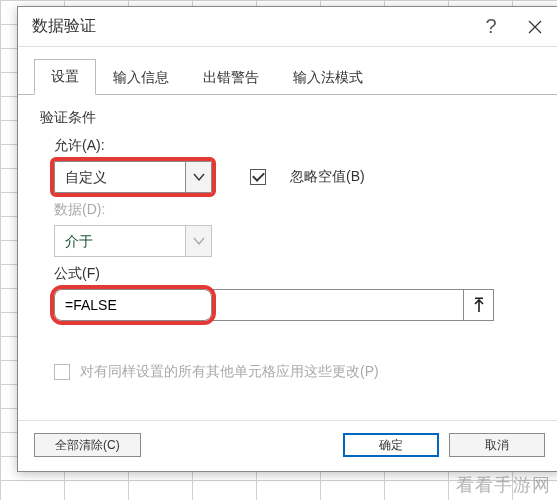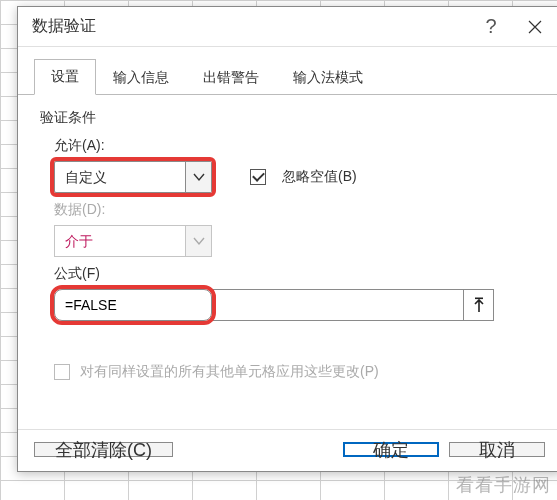--- a/index.html
+++ b/index.html
@@ -71,34 +71,34 @@
   .section-title { margin-bottom: 10px; color: #333; }
   .field-label { margin: 8px 0 6px 14px; color: #333; }
   .field-label.dis { color: #aaa; }
   .row { display: flex; align-items: center; gap: 14px; margin-left: 14px; }
   .select-wrap {
     position: relative; display: flex; align-items: center;
     width: 158px; height: 32px;
     background: #fff;
     border: 1px solid #8a8a8a;
   }
-  .select-wrap.dis { color: #be185d; border-color: #c5c5c5; }
+  .select-wrap.dis { color: #14532d; border-color: #c5c5c5; }
   .select-value {
     flex: 1; padding: 0 10px; line-height: 30px; font-size: 14px; user-select: none;
   }
   .select-btn {
     width: 26px; height: 100%;
     border-left: 1px solid #8a8a8a;
     display: flex; align-items: center; justify-content: center;
     background: #f3f3f3;
   }
   .select-wrap.dis .select-btn { border-left-color: #c5c5c5; }
   .select-btn svg { width: 12px; height: 10px; }
   .hl-red { outline: 4px solid #e53935; outline-offset: 0; border-radius: 2px; }
-  .chk-row { display: flex; align-items: center; gap: 16px; padding-left: 24px; }
+  .chk-row { display: flex; align-items: center; gap: 24px; padding-left: 24px; }
   .chk {
     width: 16px; height: 16px; border: 1px solid #555; display: flex; align-items: center; justify-content: center;
   }
   .chk.tick::after {
     content: ""; width: 9px; height: 5px; border-left: 2px solid #333; border-bottom: 2px solid #333; transform: rotate(-45deg); margin-top: -3px;
   }
   .formula-row { display: flex; align-items: center; margin-left: 14px; margin-top: 2px; gap: 0; width: 440px; }
   .formula-input {
     flex: 1; height: 32px; border: 1px solid #8a8a8a; padding: 0 10px; font-size: 14px; font-family: inherit; background: #fff;
   }
@@ -110,22 +110,22 @@
   .hl-target { position: relative; outline: 4px solid #e53935; outline-offset: 0; border-radius: 8px; }
   .apply-row { margin: 42px 0 0 14px; display: flex; align-items: center; gap: 10px; color: #aaa; }
   .apply-row .chk { border-color: #bbb; }
   .footer {
     display: flex; align-items: center; gap: 10px;
     padding: 12px 16px 14px 16px;
     border-top: 1px solid #e0e0e0;
     margin-top: auto;
   }
   .btn {
-    height: 15px; padding: 0 20px; border: 1px solid #8a8a8a; background: #f4f4f4;
-    font-size: 18px; display: flex; align-items: center; justify-content: center; cursor: default;
+    height: 24px; padding: 0 20px; border: 1px solid #8a8a8a; background: #f4f4f4;
+    font-size: 12px; display: flex; align-items: center; justify-content: center; cursor: default;
   }
   .btn.primary { border: 2px solid #0067c0; background: #fff; }
   .spacer { flex: 1; }
   .watermark {
     position: absolute; right: 6px; bottom: 3px;
     font-size: 18px; color: rgba(120,120,120,.55); font-weight: 500;
     letter-spacing: 1px; pointer-events: none;
   }
 </style>
 </head>

